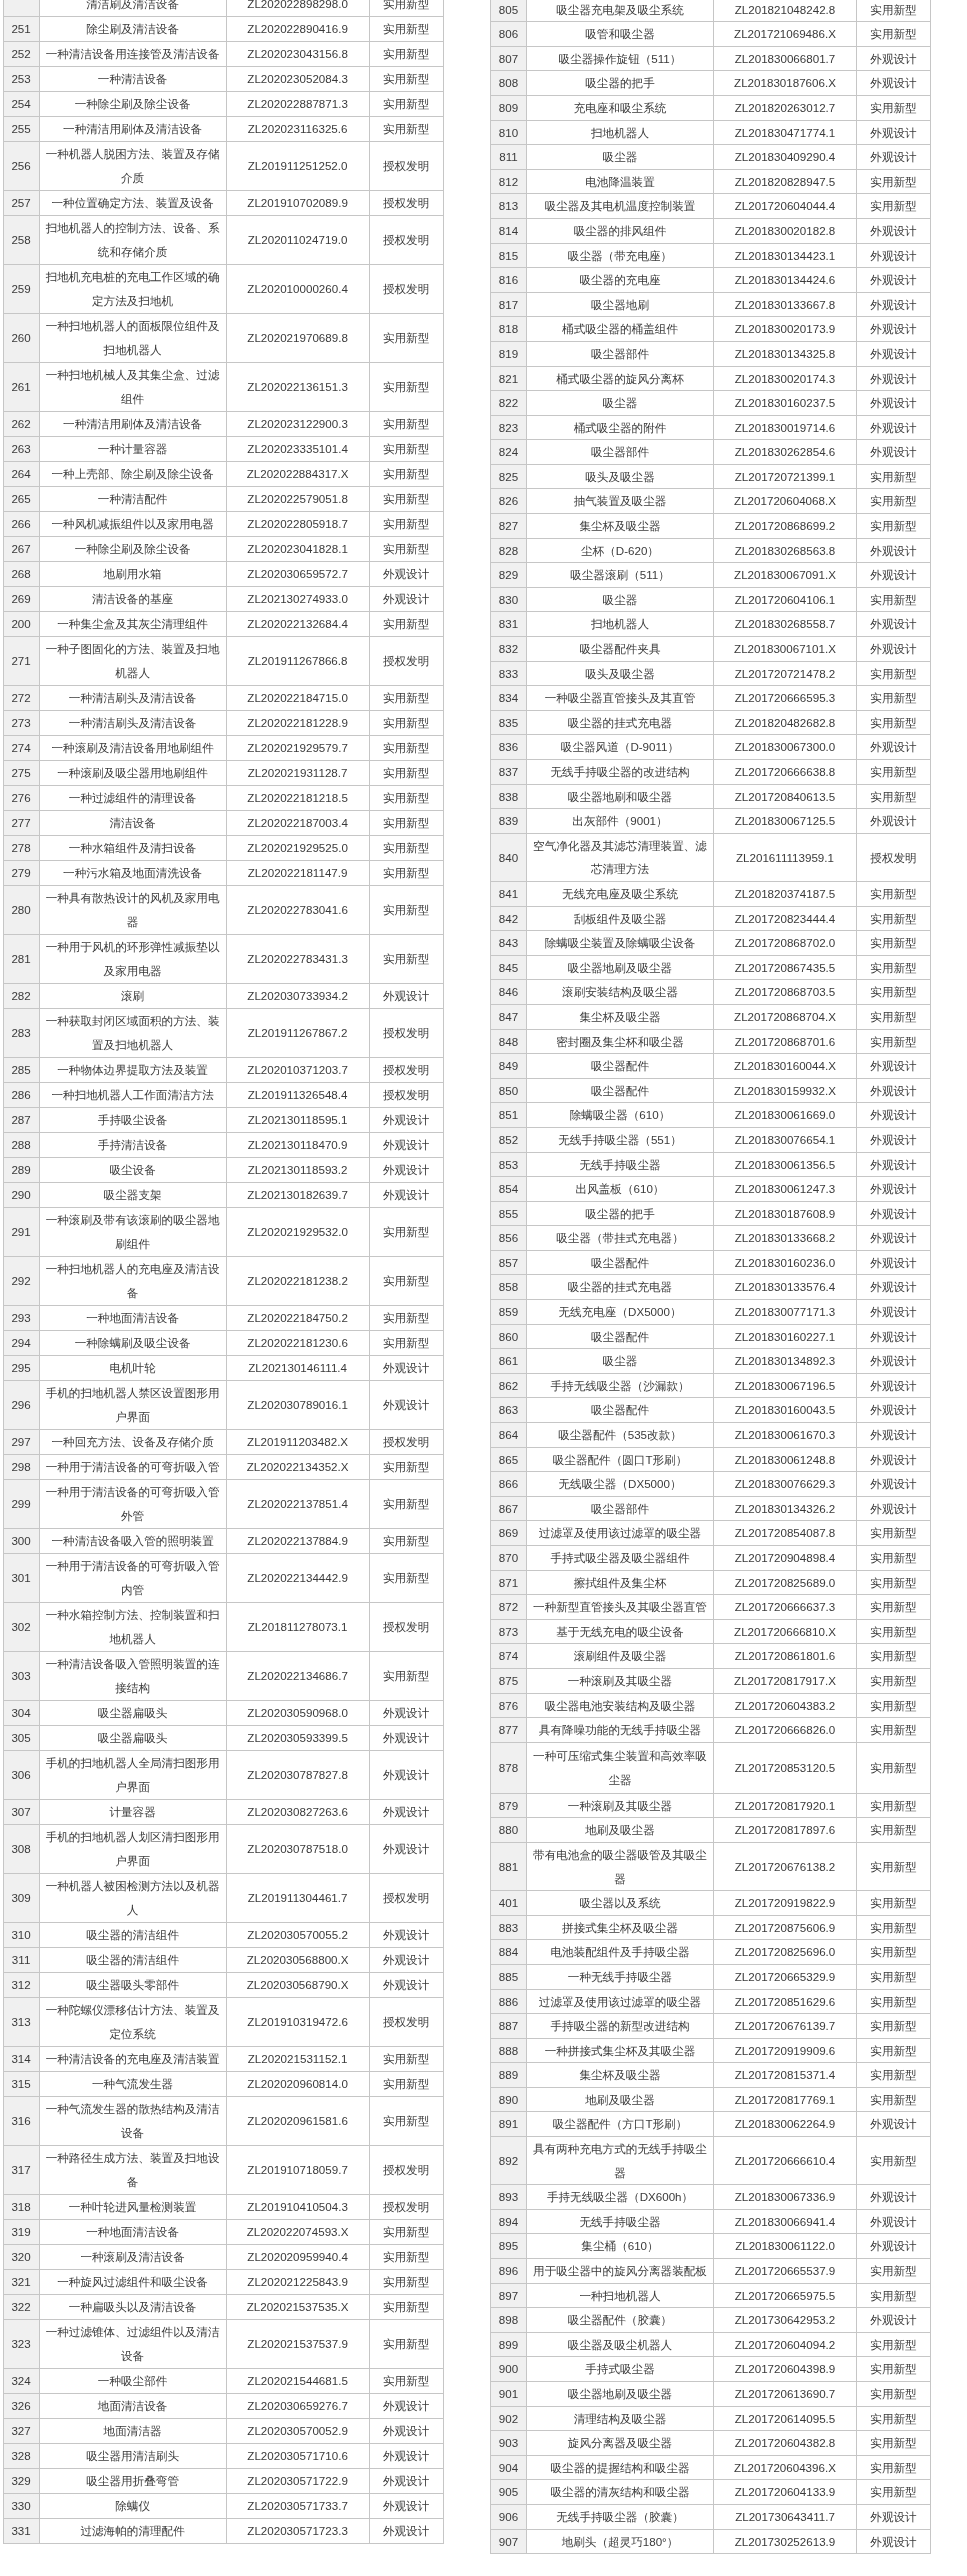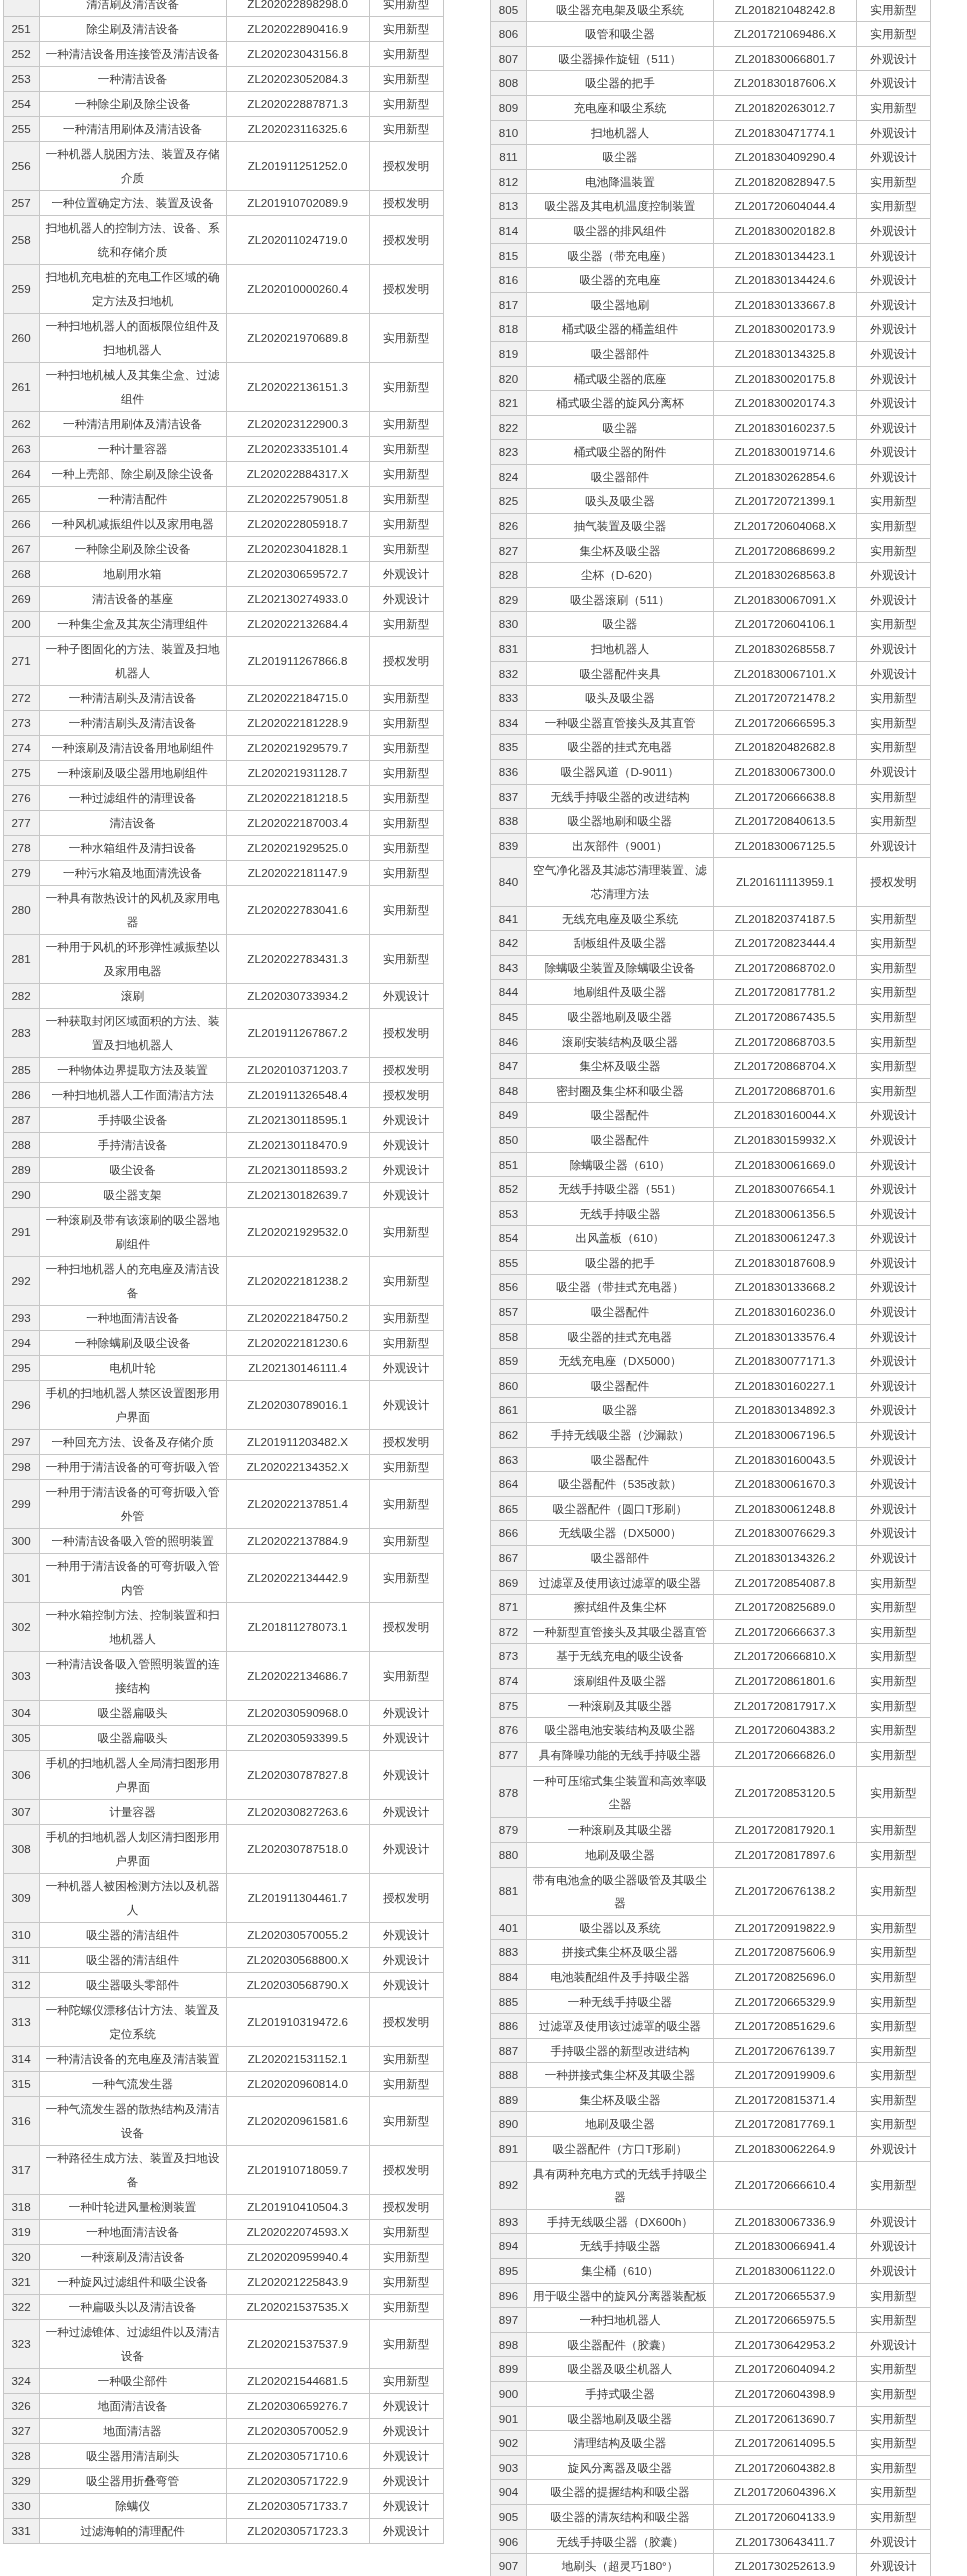--- a/index.html
+++ b/index.html
@@ -619,26 +619,20 @@
         <td class="zl">ZL201830020173.9</td>
         <td class="type">外观设计</td>
       </tr>
       <tr>
         <td class="num">819</td>
         <td class="name">吸尘器部件</td>
         <td class="zl">ZL201830134325.8</td>
         <td class="type">外观设计</td>
       </tr>
       <tr>
-        <td class="num">820</td>
-        <td class="name">桶式吸尘器的底座</td>
-        <td class="zl">ZL201830020175.8</td>
-        <td class="type">外观设计</td>
-      </tr>
-      <tr>
         <td class="num">821</td>
         <td class="name">桶式吸尘器的旋风分离杯</td>
         <td class="zl">ZL201830020174.3</td>
         <td class="type">外观设计</td>
       </tr>
       <tr>
         <td class="num">822</td>
         <td class="name">吸尘器</td>
         <td class="zl">ZL201830160237.5</td>
         <td class="type">外观设计</td>
@@ -763,26 +757,20 @@
         <td class="zl">ZL201720823444.4</td>
         <td class="type">实用新型</td>
       </tr>
       <tr>
         <td class="num">843</td>
         <td class="name">除螨吸尘装置及除螨吸尘设备</td>
         <td class="zl">ZL201720868702.0</td>
         <td class="type">实用新型</td>
       </tr>
       <tr>
-        <td class="num">844</td>
-        <td class="name">地刷组件及吸尘器</td>
-        <td class="zl">ZL201720817781.2</td>
-        <td class="type">实用新型</td>
-      </tr>
-      <tr>
         <td class="num">845</td>
         <td class="name">吸尘器地刷及吸尘器</td>
         <td class="zl">ZL201720867435.5</td>
         <td class="type">实用新型</td>
       </tr>
       <tr>
         <td class="num">846</td>
         <td class="name">滚刷安装结构及吸尘器</td>
         <td class="zl">ZL201720868703.5</td>
         <td class="type">实用新型</td>
@@ -910,20 +898,26 @@
       <tr>
         <td class="num">867</td>
         <td class="name">吸尘器部件</td>
         <td class="zl">ZL201830134326.2</td>
         <td class="type">外观设计</td>
       </tr>
       <tr>
         <td class="num">869</td>
         <td class="name">过滤罩及使用该过滤罩的吸尘器</td>
         <td class="zl">ZL201720854087.8</td>
+        <td class="type">实用新型</td>
+      </tr>
+      <tr>
+        <td class="num">870</td>
+        <td class="name">手持式吸尘器及吸尘器组件</td>
+        <td class="zl">ZL201720904898.4</td>
         <td class="type">实用新型</td>
       </tr>
       <tr>
         <td class="num">871</td>
         <td class="name">擦拭组件及集尘杯</td>
         <td class="zl">ZL201720825689.0</td>
         <td class="type">实用新型</td>
       </tr>
       <tr>
         <td class="num">872</td>

